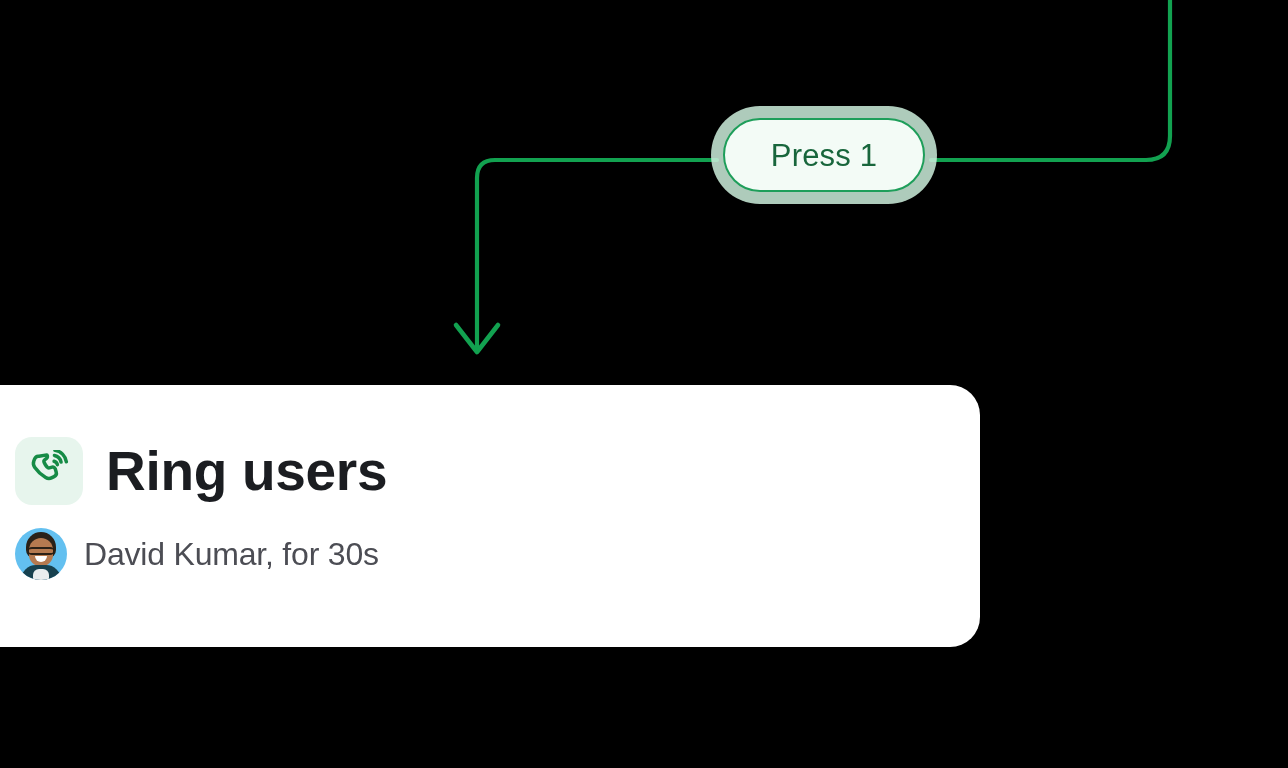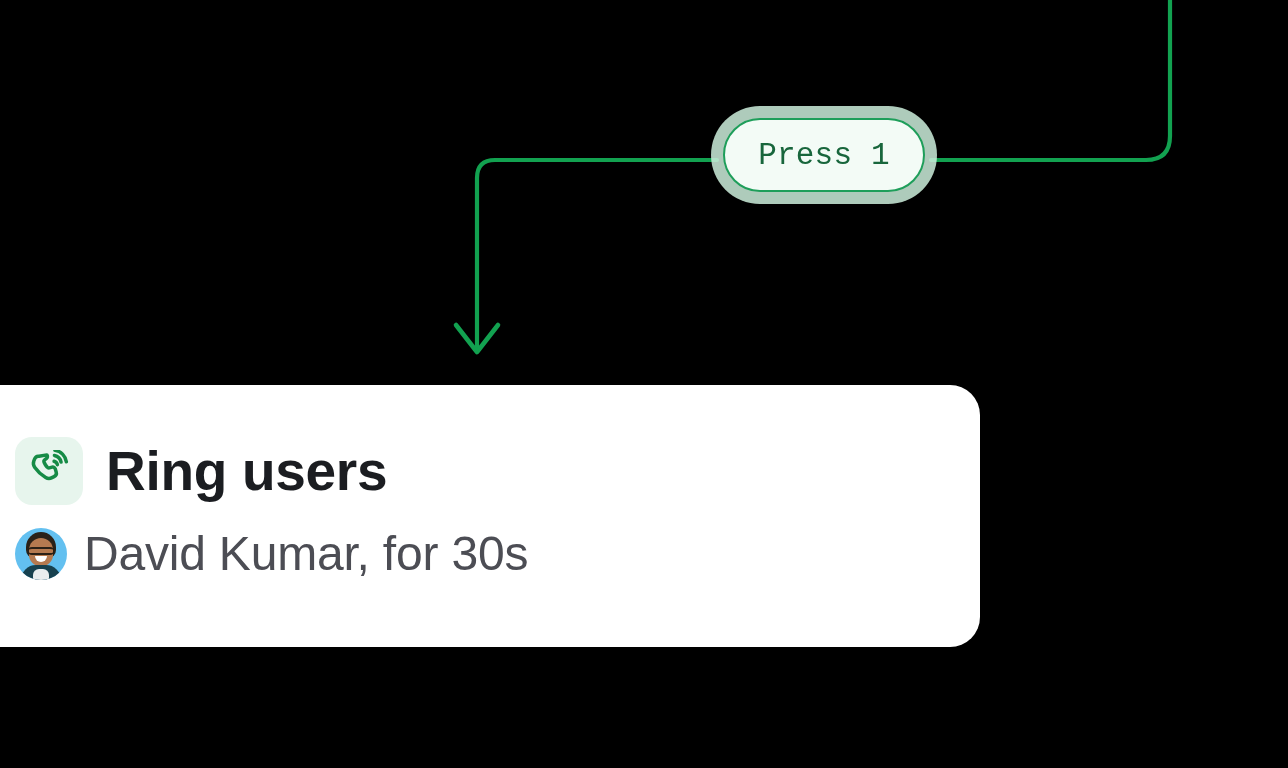--- a/index.html
+++ b/index.html
@@ -50,21 +50,21 @@
     border: 2.6px solid #1E9E5A;
     display: flex;
     align-items: center;
     justify-content: center;
   }
   .badge-label {
     font-size: 31px;
     line-height: 1;
     color: #18663C;
     letter-spacing: .2px;
-    font-family: Liberation Mono, monospace;
+    font-family: Liberation Sans, sans-serif;
   }
 
   
   .card {
     position: absolute;
     left: -32px;
     top: 385px;
     width: 1012px;
     height: 262px;
     background: #FFFFFF;
@@ -152,21 +152,21 @@
     border-radius: 16px 16px 0 0;
   }
   .av-collar {
     position: absolute;
     left: 18px; bottom: 0;
     width: 16px; height: 11px;
     background: #E8EDEF;
     border-radius: 6px 6px 0 0;
   }
   .card-sub {
-    font-size: 48px;
+    font-size: 32px;
     color: #4C4D54;
     line-height: 1;
     letter-spacing: -0.2px;
     white-space: nowrap;
   }
 </style>
 </head>
 <body>
 
 <div id="stage">

